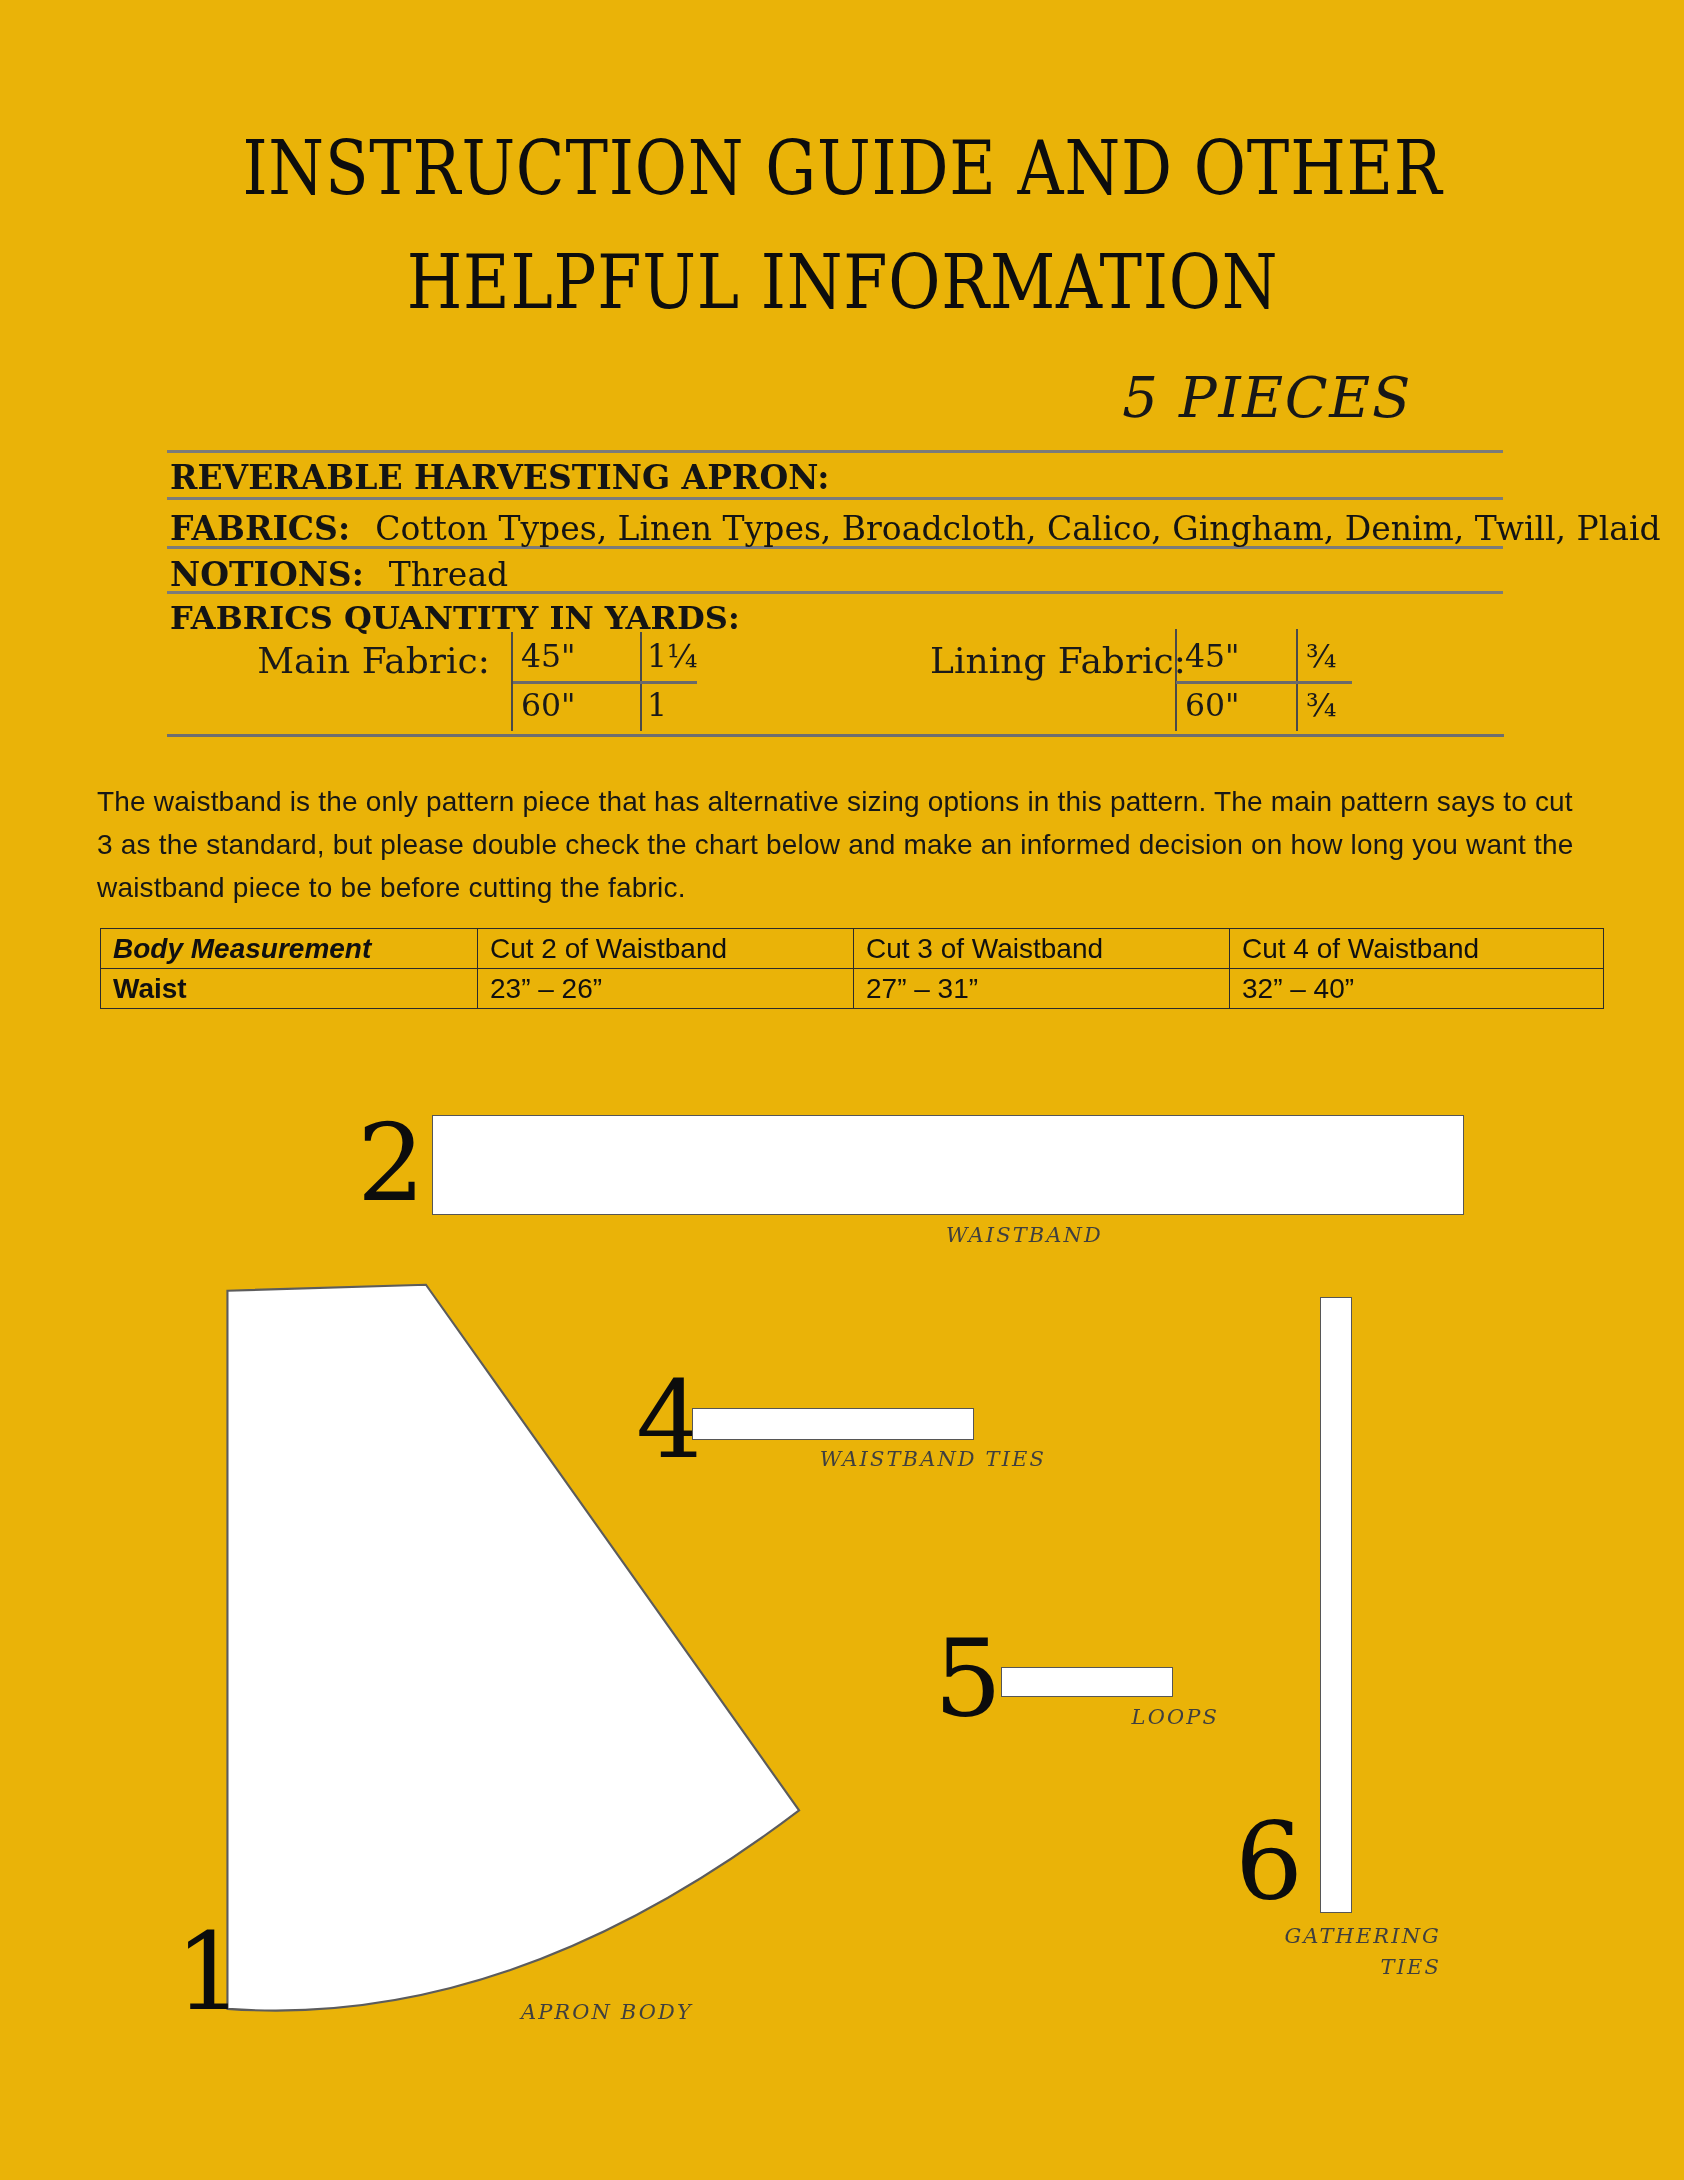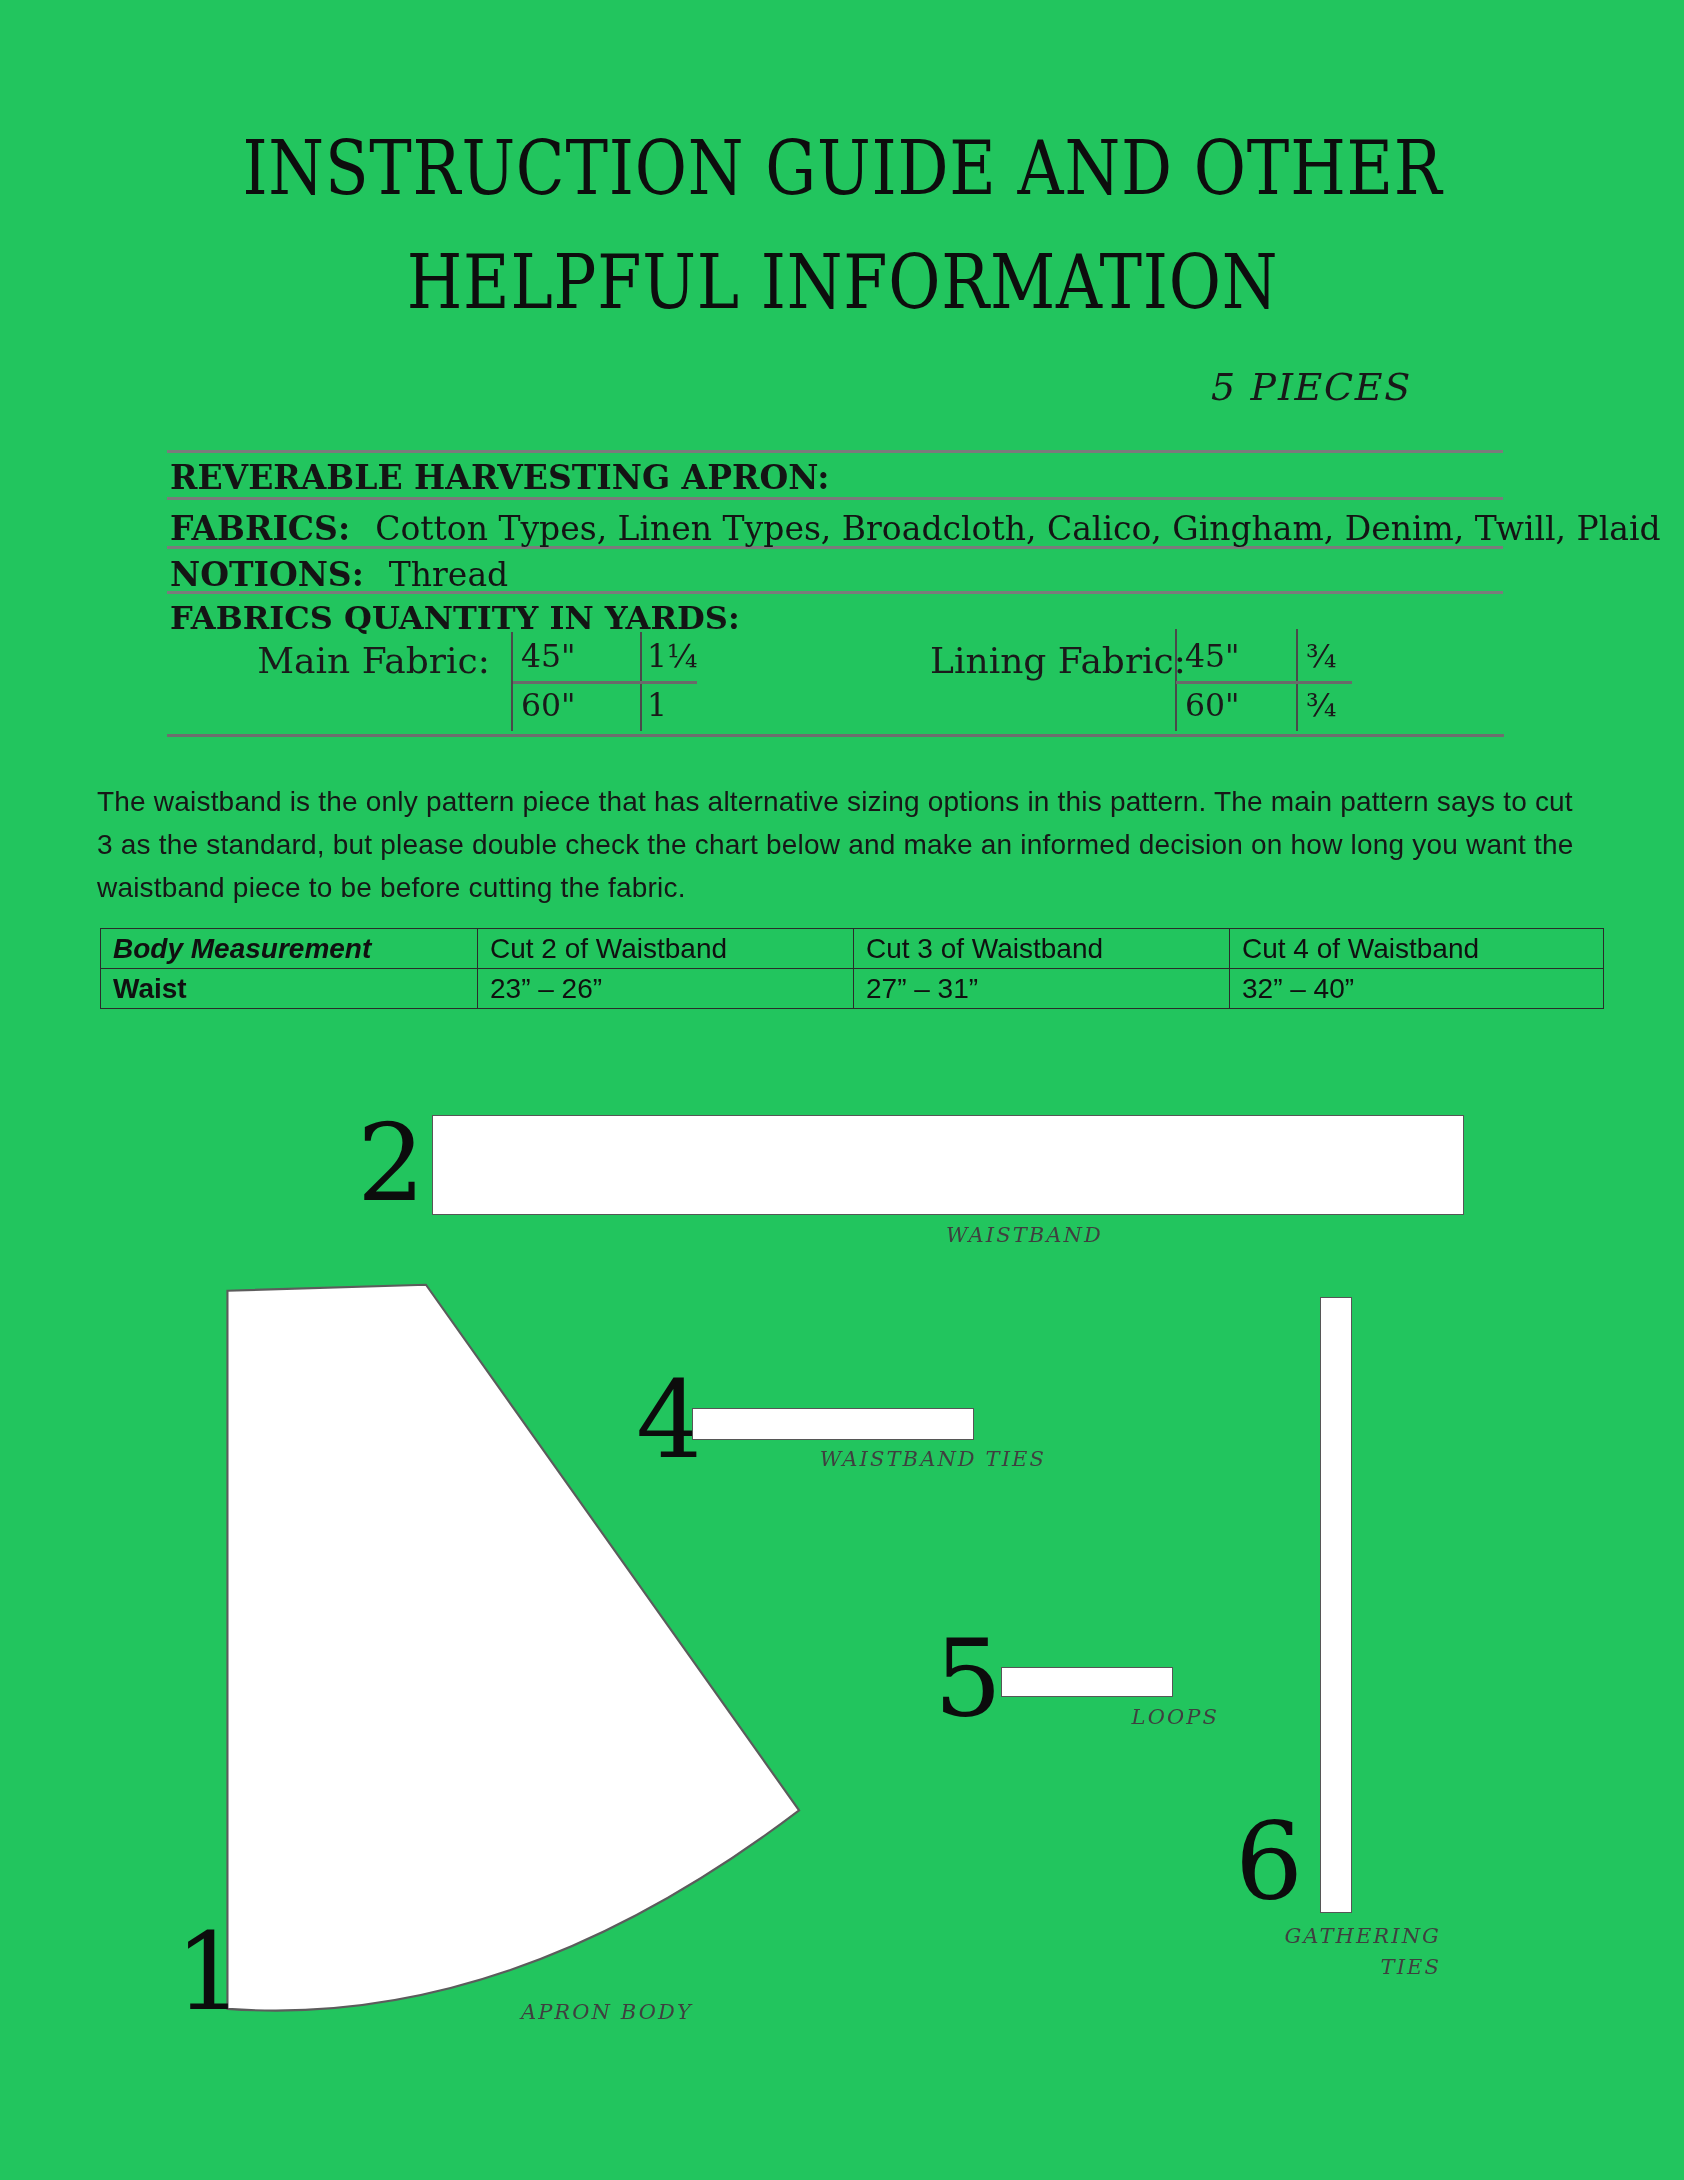--- a/index.html
+++ b/index.html
@@ -1,32 +1,32 @@
 <!DOCTYPE html>
 <html style="font-size:13.6px"><head>
 <meta charset="utf-8">
 <style>
   html,body{margin:0;padding:0;background:#e8e8e8;}
   .page{
-    position:relative;width:1685px;height:2181px;background:#22c55e;
+    position:relative;width:1685px;height:2181px;background:#eab308;
     overflow:hidden;font-family:"DejaVu Serif",serif;color:#111;
   }
   .abs{position:absolute;}
   .serif{font-family:"DejaVu Serif",serif;}
   .sans{font-family:"Liberation Sans","DejaVu Sans",sans-serif;}
 
   
   .title{
     top:111px;left:0;width:100%;text-align:center;
     font-size:75px;line-height:114px;letter-spacing:0.9px;color:#0d0d0d;
     transform:scaleX(0.85);transform-origin:50% 0;white-space:nowrap;
   }
   
   .pieces-note{
-    top:365px;right:273px;font-size:38px;font-style:italic;
+    top:365px;right:273px;font-size:56px;font-style:italic;
     letter-spacing:1.7px;color:#181818;
   }
 
   
   .rule{height:2.6px;background:#7b7b7b;}
   .rule-dark{height:2.6px;background:#6e6e6e;}
 
   
   .inforow{font-size:33px;color:#141414;white-space:nowrap;}
   .inforow b{font-weight:700;}

